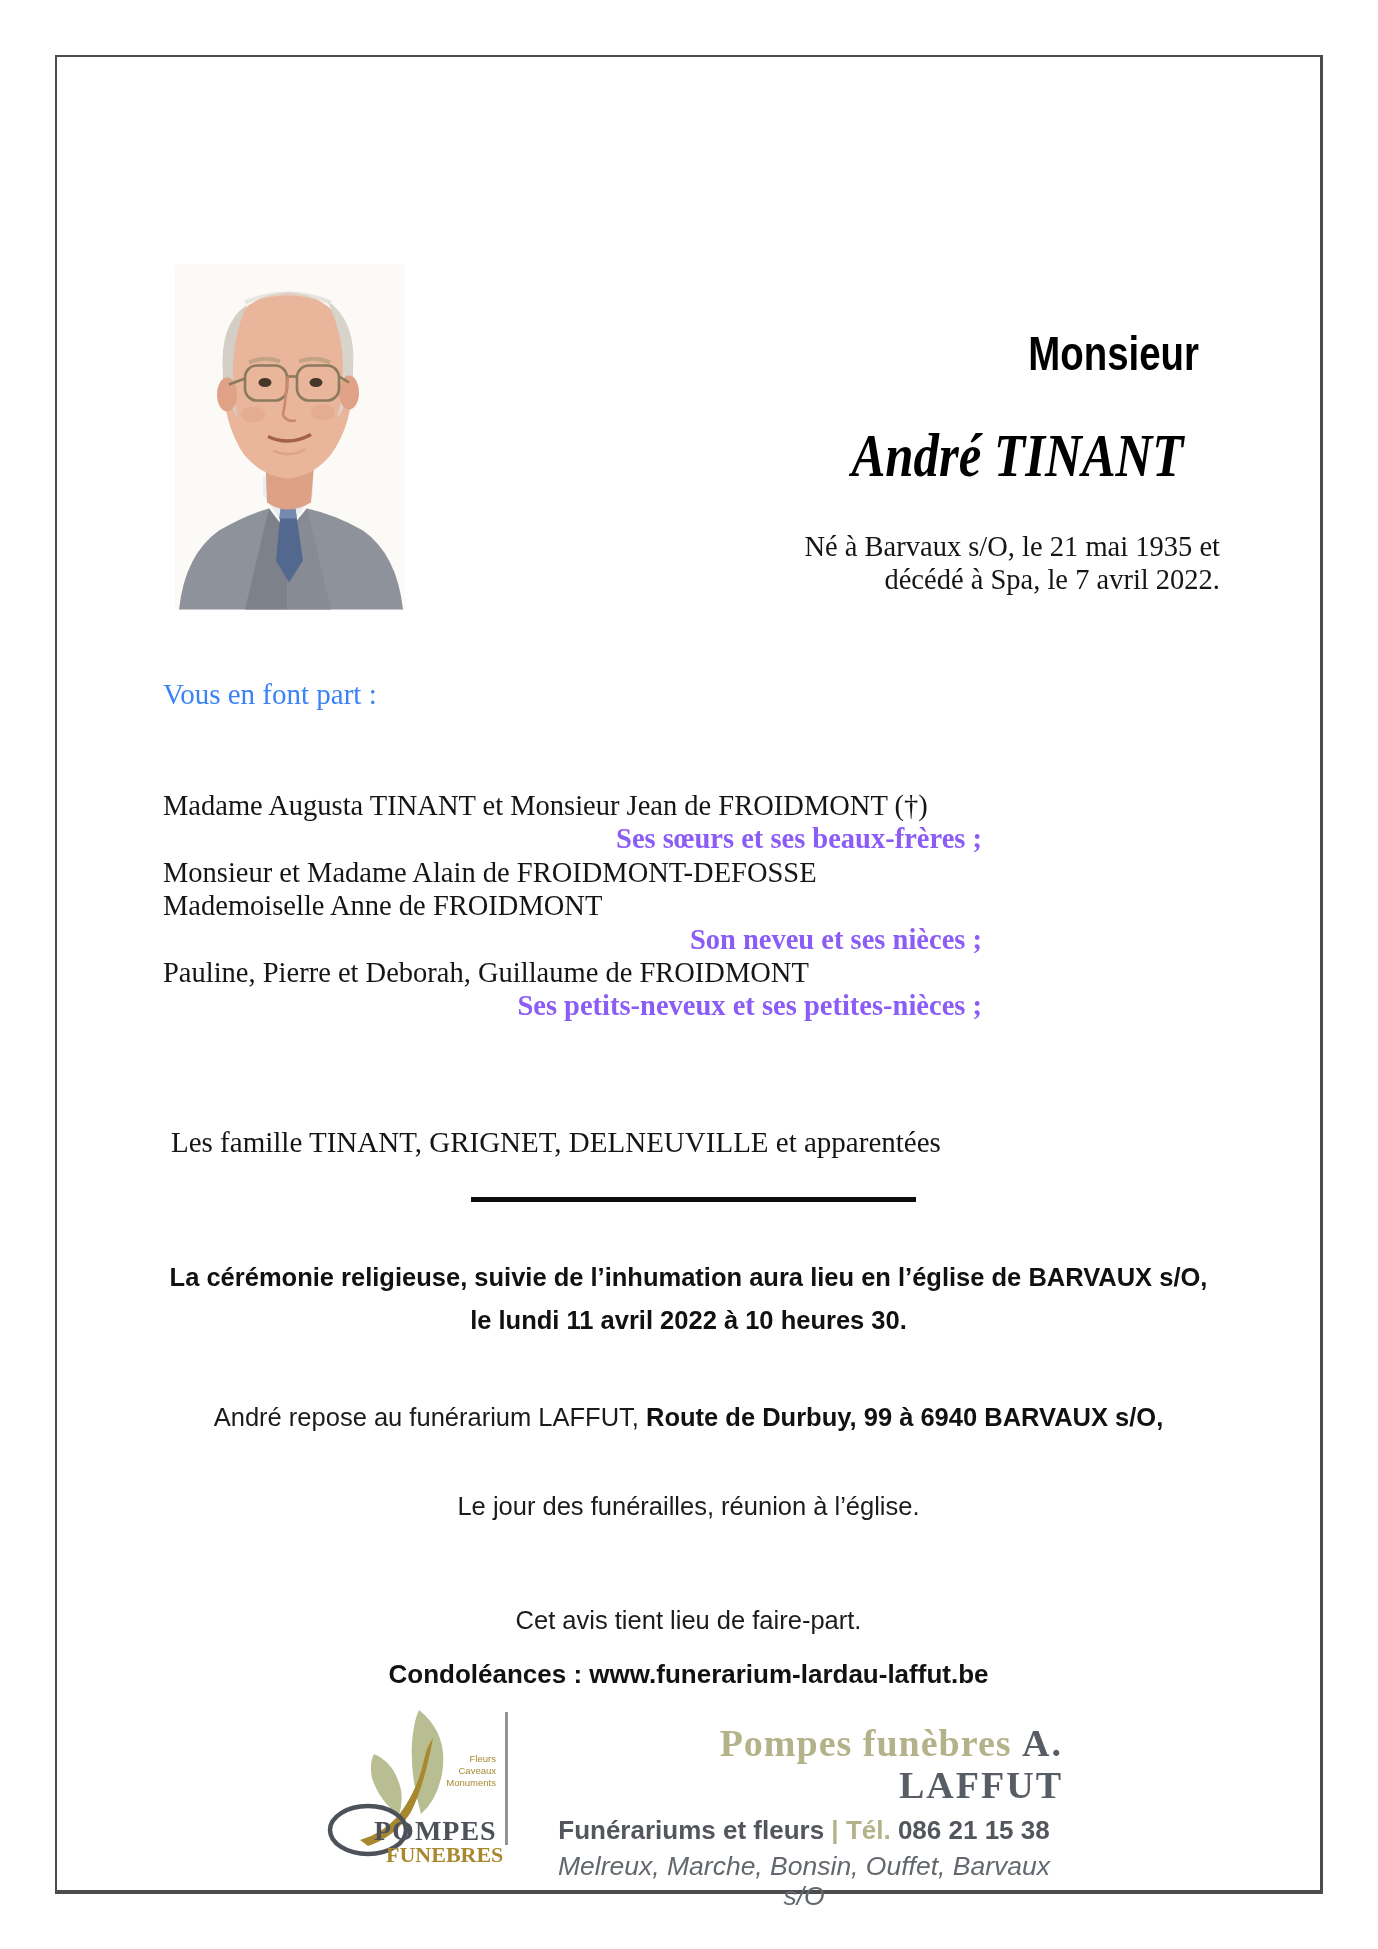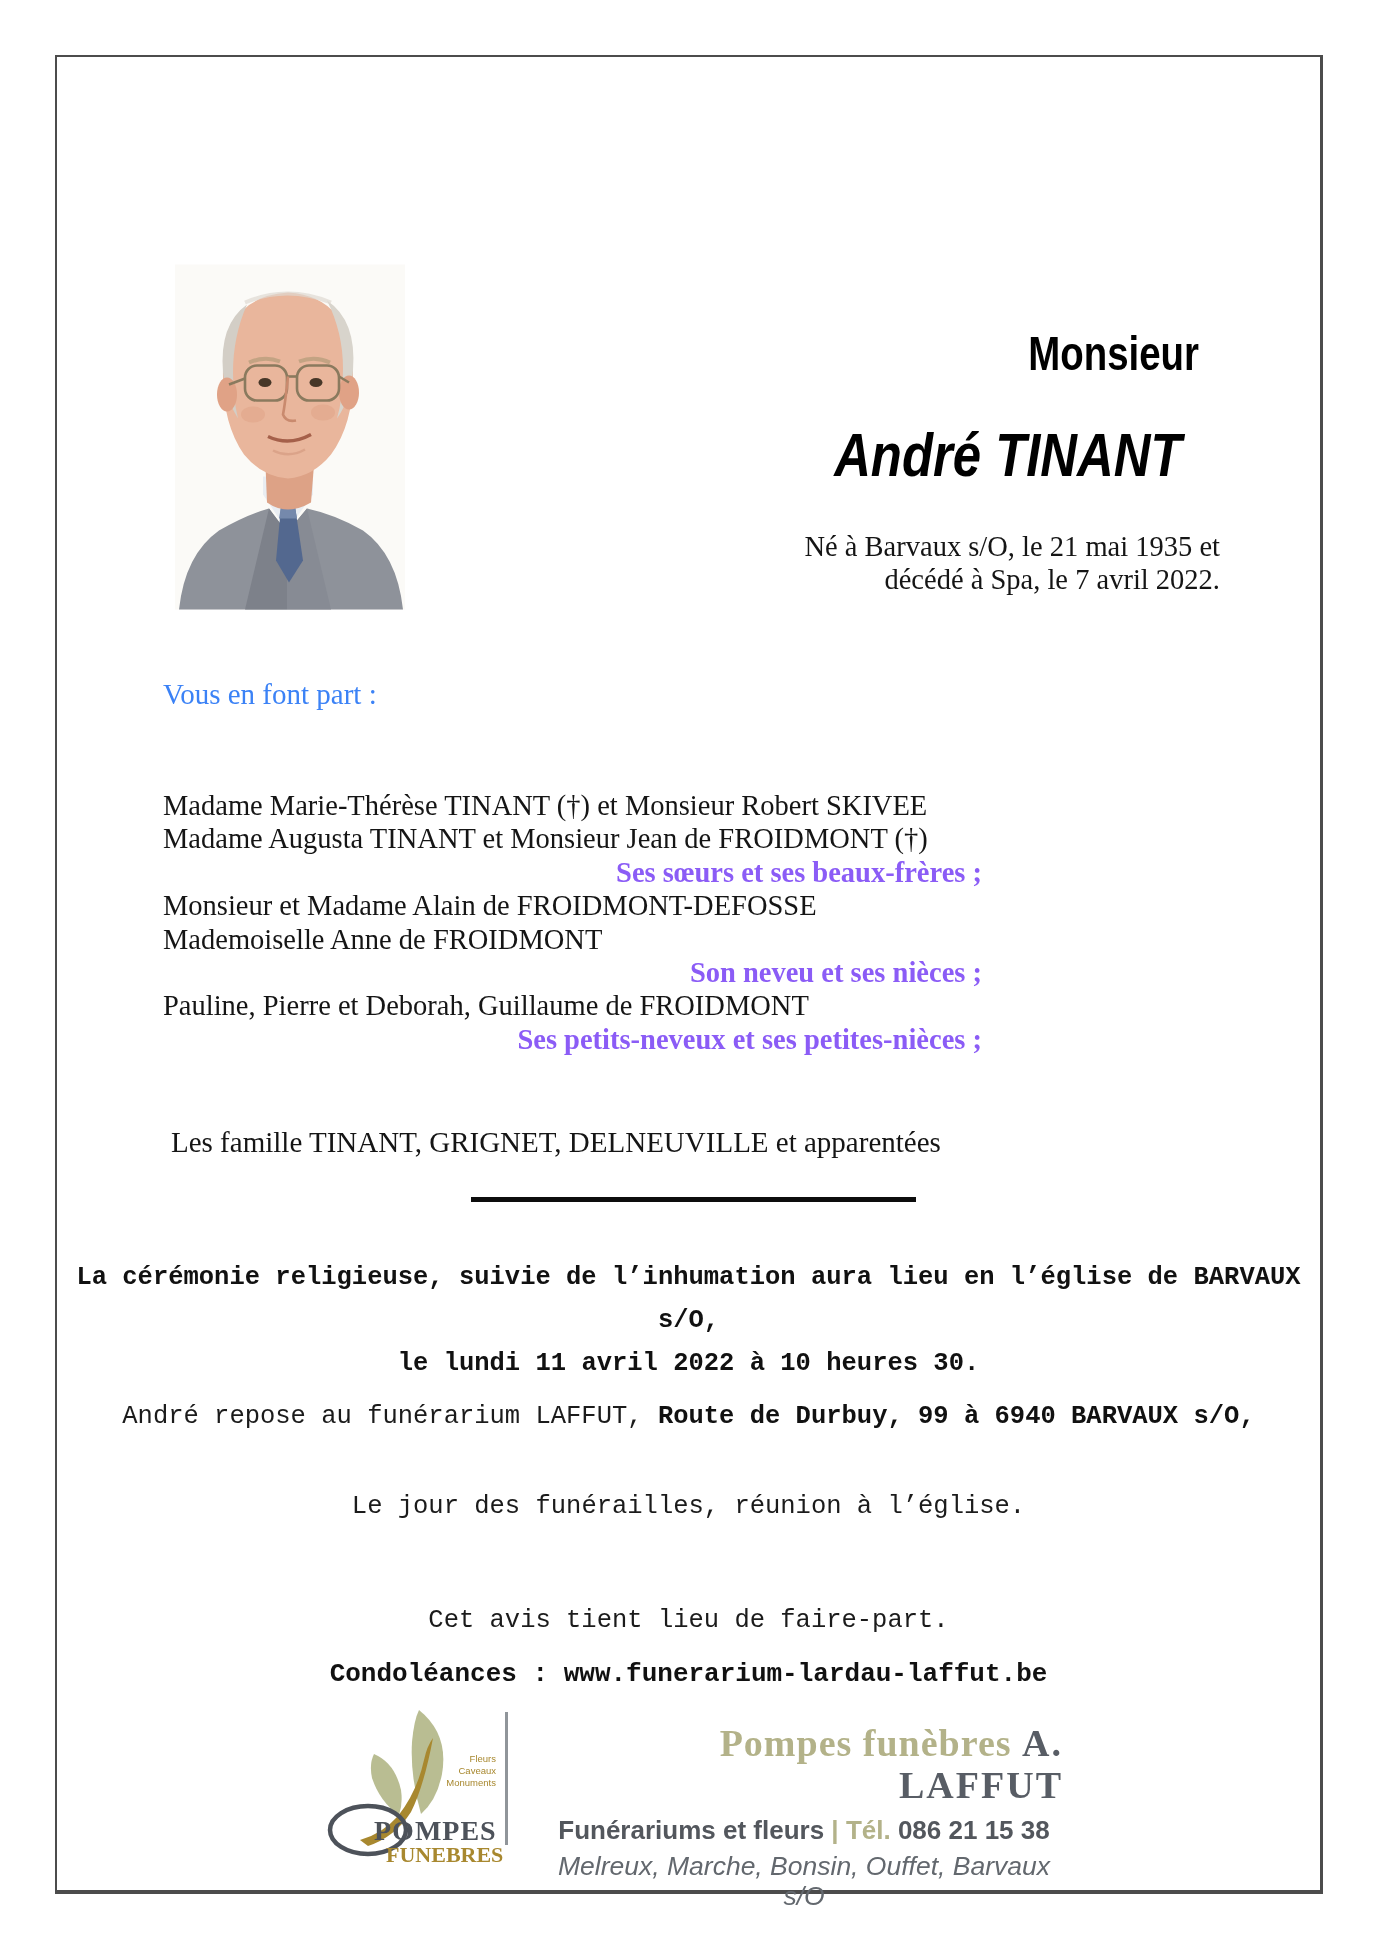--- a/index.html
+++ b/index.html
@@ -10,33 +10,33 @@
   .frame{position:absolute;left:55px;top:55px;width:1263px;height:1833px;
          border:2px solid #4c4c4c;border-right-width:3px;border-bottom-width:4px;}
   
   .portrait{position:absolute;left:175px;top:264px;width:230px;height:346px;
             filter:blur(0.4px);}
   
   .header{position:absolute;left:430px;top:330px;width:790px;text-align:right;}
   .salutation{font-family:"Liberation Sans", sans-serif;font-weight:bold;
               font-size:48px;line-height:47px;display:inline-block;
               transform:scaleX(0.80);transform-origin:center;letter-spacing:0px;color:#000;}
-  .deceased-name{margin-top:50px;font-family:Liberation Sans, sans-serif;
+  .deceased-name{margin-top:50px;font-family:Liberation Serif, serif;
               font-weight:bold;font-style:italic;font-size:62px;line-height:56px;}
   .deceased-name span{display:inline-block;transform:scaleX(0.82);transform-origin:center;color:#000;}
   .vitals{margin-top:47px;font-size:28.5px;line-height:33px;color:#151515;}
   
   .intro{position:absolute;left:163px;top:678px;font-size:29px;color:#3b82f6;}
   .family{position:absolute;left:163px;top:789px;width:819px;font-size:28.5px;line-height:33.4px;color:#151515;}
   .family .left{text-align:left;}
   .family .right{text-align:right;font-weight:bold;color:#8b5cf6;}
   .families-line{position:absolute;left:171px;top:1126px;font-size:29px;color:#151515;}
   .divider{position:absolute;left:471px;top:1197px;width:445px;height:5px;background:#0d0d0d;}
   .centerband{position:absolute;left:57px;width:1263px;text-align:center;
-              font-family:Liberation Mono, monospace;color:#1b1b1b;}
+              font-family:Liberation Sans, sans-serif;color:#1b1b1b;}
   .ceremony{top:1256px;font-weight:bold;font-size:25.5px;line-height:43px;color:#111;}
   .repose{top:1396px;font-size:25.5px;line-height:42px;}
   .repose b{color:#111;}
   .funeral-day{top:1492px;font-size:25.5px;}
   .notice{top:1606px;font-size:25.5px;}
   .condolences{top:1659px;font-weight:bold;font-size:26px;color:#111;}
   
   .footer-logo{position:absolute;left:322px;top:1706px;width:190px;height:158px;}
   .footer-divider{position:absolute;left:505px;top:1712px;width:3px;height:133px;background:#90959a;}
   .footer-text{position:absolute;left:545px;top:1722px;width:518px;text-align:center;}
@@ -100,21 +100,20 @@
     <div class="deceased-name"><span>André TINANT</span></div>
     <div class="vitals">
       <div>Né à Barvaux s/O, le 21 mai 1935 et</div>
       <div>décédé à Spa, le 7 avril 2022.</div>
     </div>
   </div>
 
   <div class="intro">Vous en font part :</div>
 
   <div class="family">
-    <div class="left">Madame Marie-Thérèse TINANT (†) et Monsieur Robert SKIVEE</div>
     <div class="left">Madame Augusta TINANT et Monsieur Jean de FROIDMONT (†)</div>
     <div class="right">Ses sœurs et ses beaux-frères ;</div>
     <div class="left">Monsieur et Madame Alain de FROIDMONT-DEFOSSE</div>
     <div class="left">Mademoiselle Anne de FROIDMONT</div>
     <div class="right">Son neveu et ses nièces ;</div>
     <div class="left">Pauline, Pierre et Deborah, Guillaume de FROIDMONT</div>
     <div class="right">Ses petits-neveux et ses petites-nièces ;</div>
   </div>
 
   <div class="families-line">Les famille TINANT, GRIGNET, DELNEUVILLE et apparentées</div>

